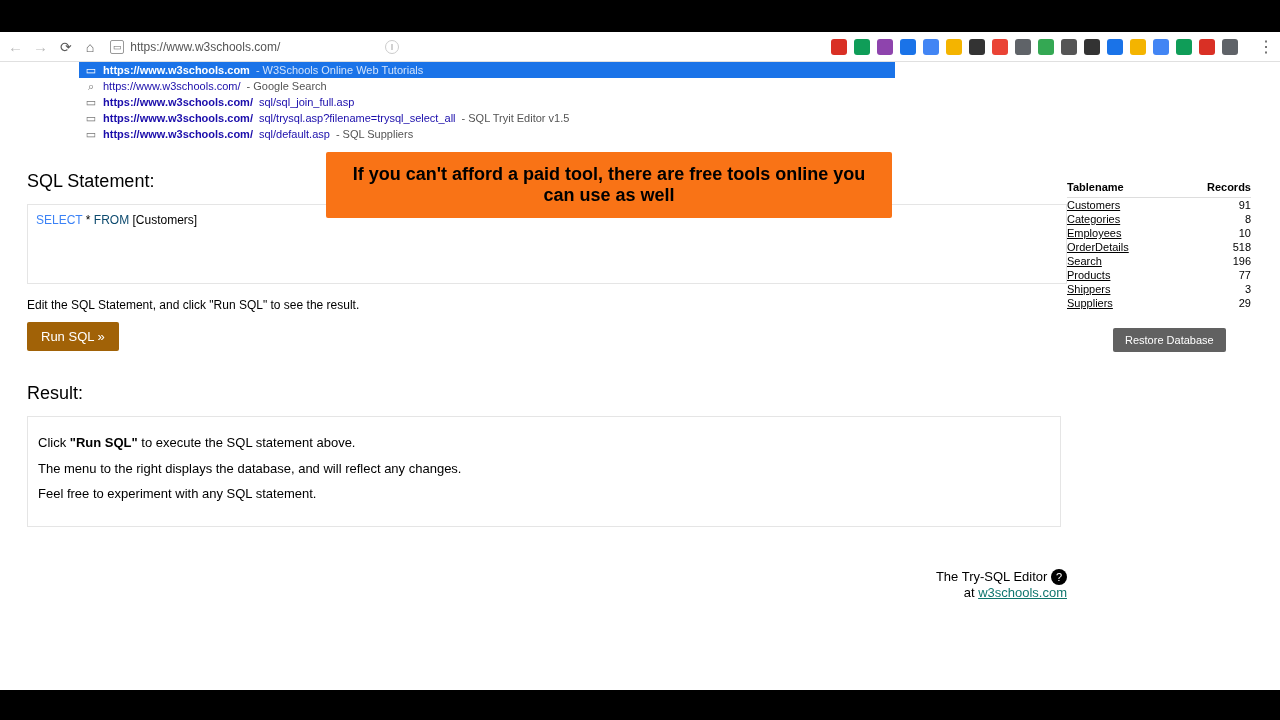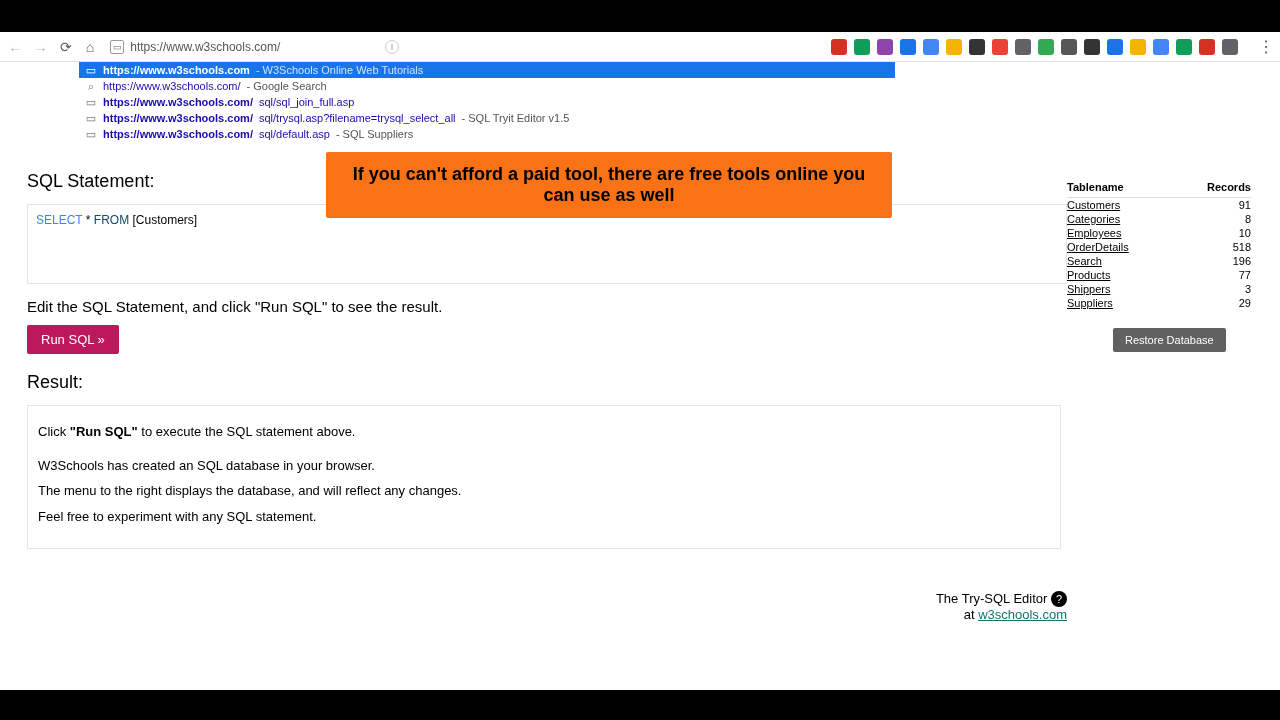--- a/index.html
+++ b/index.html
@@ -27,23 +27,23 @@
 .sgl { color: #1a0dab; }
 .sgl.b { font-weight: bold; }
 .sgd { color: #545454; }
 .content { padding: 9px; display: flex; position: relative; }
 .main-col { flex: 1; padding: 100px 0 0 18px; }
 .sidebar { width: 210px; padding: 110px 20px 0 0; font-size: 11px; }
 h3.stmt { font-size: 18px; font-weight: normal; margin-bottom: 12px; }
 .sql-box { background: #fff; border: 1px solid #e5e5e5; padding: 8px; height: 80px; font-family: Consolas, monospace; font-size: 12px; width: 1040px; }
 .sql-box .kw1 { color: #3b82f6; }
 .sql-box .kw2 { color: #0c4a6e; }
-.hint { font-size: 15px; margin: 14px 0 10px; }
-.run-btn { background: #be185d; color: #fff; border: none; padding: 7px 14px; font-size: 13px; cursor: pointer; border-radius: 2px; }
-h3.res { font-size: 18px; font-weight: normal; margin: 18px 0 12px; }
+.hint { font-size: 12px; margin: 14px 0 10px; }
+.run-btn { background: #a16207; color: #fff; border: none; padding: 7px 14px; font-size: 13px; cursor: pointer; border-radius: 2px; }
+h3.res { font-size: 18px; font-weight: normal; margin: 32px 0 12px; }
 .result-box { background: #fff; border: 1px solid #e5e5e5; padding: 16px 10px; font-size: 13px; line-height: 1.5; width: 1034px; margin-left: 0; }
 .result-box p { margin-bottom: 6px; }
 .tbl-hdr { display: flex; justify-content: space-between; font-weight: bold; padding: 0 0 4px; border-bottom: 1px solid #ddd; align-items: center; }
 .tbl-row { display: flex; justify-content: space-between; padding: 1px 0; gap: 8px; }
 .tbl-row a { color: #000; text-decoration: underline; }
 .restore-btn { background: #616161; color: #fff; border: none; padding: 6px 12px; font-size: 11px; cursor: pointer; margin: 18px 0 0 46px; border-radius: 2px; }
 .footer { text-align: right; font-size: 13px; margin-top: 42px; }
 .footer a { color: #0f766e; }
 .help-badge { display: inline-flex; width: 16px; height: 16px; background: #000; color: #fff; border-radius: 50%; font-size: 11px; align-items: center; justify-content: center; }
 .caption { position: absolute; top: 152px; left: 326px; width: 566px; background: #f97316; color: #000; font-size: 18px; font-weight: bold; padding: 12px 18px; text-align: center; z-index: 60; border-radius: 2px; }
@@ -120,21 +120,20 @@
 
 <div class="content">
   <div class="main-col">
     <h3 class="stmt">SQL Statement:</h3>
     <div class="sql-box"><span class="kw1">SELECT</span><span> * </span><span class="kw2">FROM</span><span> [Customers]</span></div>
     <p class="hint">Edit the SQL Statement, and click "Run SQL" to see the result.</p>
     <button class="run-btn">Run SQL »</button>
     <h3 class="res">Result:</h3>
     <div class="result-box">
       <p><span>Click </span><b>"Run SQL"</b><span> to execute the SQL statement above.</span></p>
-      <p style="margin-top:14px">W3Schools has created an SQL database in your browser.</p>
       <p>The menu to the right displays the database, and will reflect any changes.</p>
       <p>Feel free to experiment with any SQL statement.</p>
     </div>
     <div class="footer">
       <span>The Try-SQL Editor </span><span class="help-badge">?</span><br>
       <span>at </span><a href="#">w3schools.com</a>
     </div>
   </div>
   <div class="sidebar">
     <div class="tbl-hdr">

